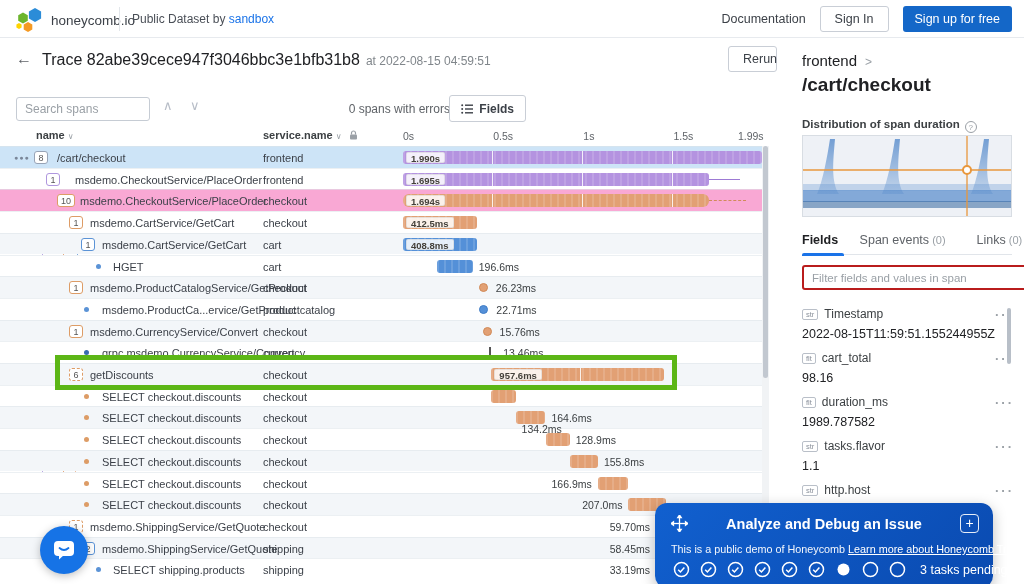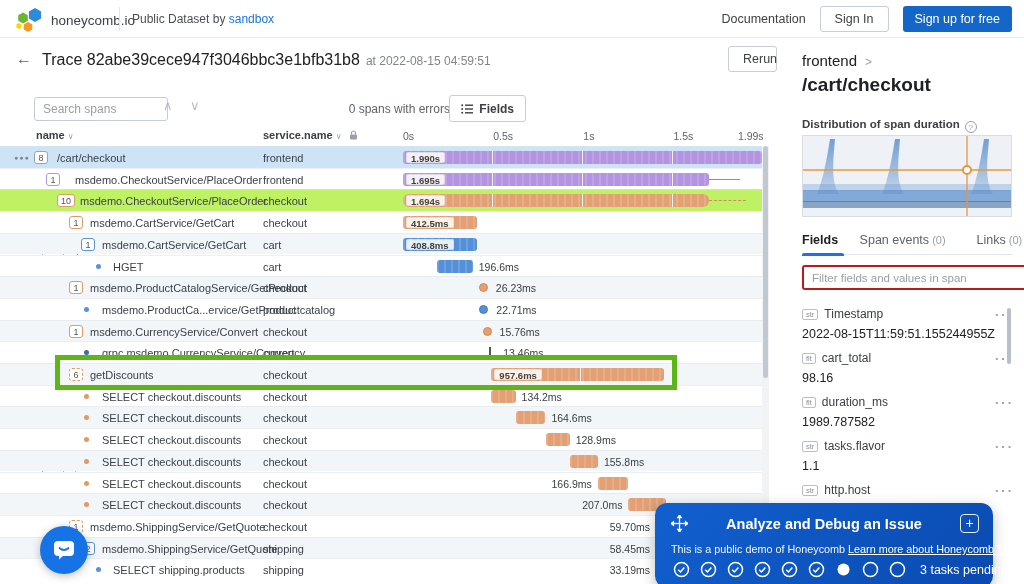--- a/index.html
+++ b/index.html
@@ -21,21 +21,21 @@
 
   
   .trace-head { position:absolute; left:0; top:38px; width:790px; height:48px; }
   .back-arrow { position:absolute; left:16px; top:12px; font-size:16px; color:#5f6368; cursor:pointer; }
   .trace-title { position:absolute; left:42px; top:13px; font-size:16px; color:#202124; white-space:nowrap; }
   .trace-time { font-size:12px; color:#80868b; margin-left:6px; }
   .rerun-btn { position:absolute; left:728px; top:8px; width:49px; }
 
   
   .controls { position:absolute; left:0; top:94px; width:780px; height:32px; }
-  .search-input { position:absolute; left:16px; top:3px; width:134px; height:24px; border:1px solid #c6ccd4; border-radius:3px; font-size:12px; padding:0 8px; color:#3c4043; font-family:"Liberation Sans",sans-serif;margin-left:18px; }
+  .search-input { position:absolute; left:16px; top:3px; width:134px; height:24px; border:1px solid #c6ccd4; border-radius:3px; font-size:12px; padding:0 8px; color:#3c4043; font-family:"Liberation Sans",sans-serif; }
   .search-input::placeholder { color:#9aa0a6; }
   .nav-chev { position:absolute; top:4px; font-size:13px; color:#b7bdc7; cursor:pointer; }
   .err-text { position:absolute; right:330px; top:8px; font-size:12px; color:#5f6368; white-space:nowrap; }
   .fields-btn { position:absolute; right:254px; top:1px; height:27px; display:flex; align-items:center; gap:6px; border:1px solid #c9ced6; border-radius:3px; background:#fff; padding:0 11px; font-size:12px; font-weight:bold; color:#3c4148; cursor:pointer; }
 
   
   .thead { position:absolute; left:0; top:126px; width:770px; height:20px; }
   .th { position:absolute; top:3px; font-size:11px; font-weight:bold; color:#3c4043; }
   .sort-caret { font-size:8px; color:#9aa0a6; font-weight:normal; margin-left:3px; }
   .tick { position:absolute; top:4px; font-size:10.5px; font-weight:normal; color:#5f6368; }
@@ -178,21 +178,21 @@
       </div>
       <div class="trow" style="top: 167.7px; height: 21.7px; background: rgb(255, 255, 255);">
         <span class="badge" style="left: 46px; border: 1px solid rgb(175, 151, 222);">1</span>
         <span class="row-name" style="left: 75px;">msdemo.CheckoutService/PlaceOrder</span>
         <span class="row-svc">frontend</span>
         <div class="bar" style="left: 403px; width: 305.693px; background-color: rgb(180, 147, 224);">
           <span class="chip">1.695s</span>
         </div>
         <div class="whisker" style="left: 708.693px; width: 31.5613px; border-top: 1px solid rgb(157, 122, 212);"></div>
       </div>
-      <div class="trow" style="top: 189.4px; height: 21.7px; background: #bef264;">
+      <div class="trow" style="top: 189.4px; height: 21.7px; background: #f9a8d4;">
         <span class="badge" style="left: 57px; border: 1px solid rgb(221, 156, 102);">10</span>
         <span class="row-name" style="left: 80px;">msdemo.CheckoutService/PlaceOrder</span>
         <span class="row-svc">checkout</span>
         <div class="bar" style="left: 403px; width: 305.513px; background-color: rgb(226, 160, 116); border-radius: 6px;">
           <span class="chip">1.694s</span>
         </div>
         <div class="whisker" style="left: 708.513px; width: 37.1521px; border-top: 1px dashed rgb(209, 138, 88);"></div>
       </div>
       <div class="trow" style="top: 211.1px; height: 21.7px; background: rgb(255, 255, 255);">
         <span class="badge" style="left: 69px; border: 1px solid rgb(221, 156, 102);">1</span>
@@ -251,21 +251,21 @@
         <span class="row-svc">checkout</span>
         <div class="bar" style="left: 491.372px; width: 172.703px; background-color: rgb(226, 160, 116);">
           <span class="chip">957.6ms</span>
         </div>
       </div>
       <div class="trow" style="top: 384.7px; height: 21.7px; background: rgb(255, 255, 255);">
         <span class="bullet" style="left: 84px; background: rgb(221, 156, 102);"></span>
         <span class="row-name" style="left: 102px;">SELECT checkout.discounts</span>
         <span class="row-svc">checkout</span>
         <div class="bar" style="left: 491.372px; width: 24.203px; background-color: rgb(226, 160, 116);"></div>
-        <span class="dur-label" style="left: 521.574px;">134.2ms</span>
+        <span class="dur-label" style="left: 521.574px; margin-top: 32px;">134.2ms</span>
       </div>
       <div class="trow" style="top: 406.4px; height: 21.7px; background: rgb(243, 246, 249);">
         <span class="bullet" style="left: 84px; background: rgb(221, 156, 102);"></span>
         <span class="row-name" style="left: 102px;">SELECT checkout.discounts</span>
         <span class="row-svc">checkout</span>
         <div class="bar" style="left: 515.719px; width: 29.6856px; background-color: rgb(226, 160, 116);"></div>
         <span class="dur-label" style="left: 551.404px;">164.6ms</span>
       </div>
       <div class="trow" style="top: 428.1px; height: 21.7px; background: rgb(255, 255, 255);">
         <span class="bullet" style="left: 84px; background: rgb(221, 156, 102);"></span>

